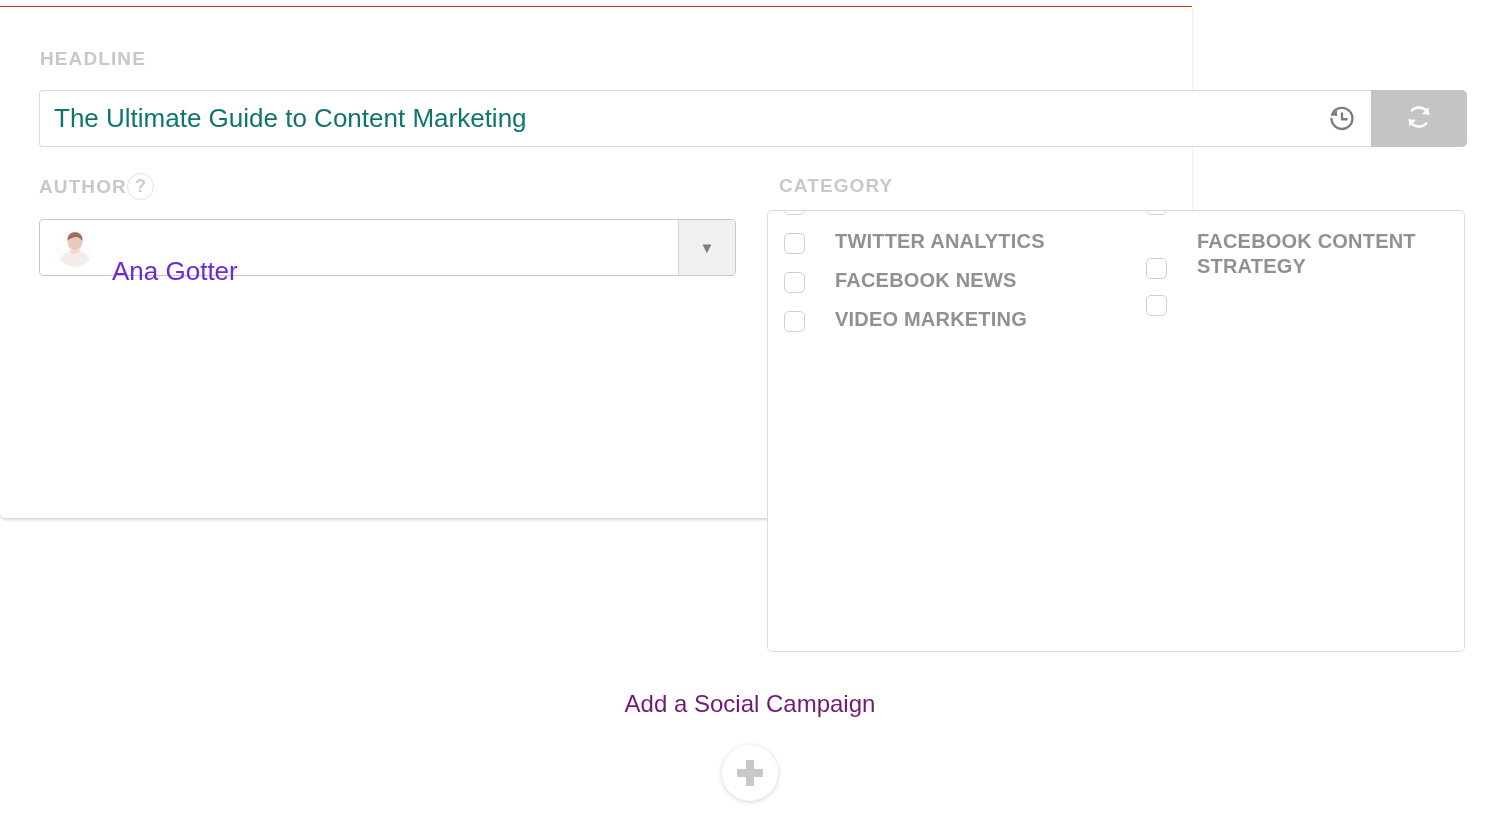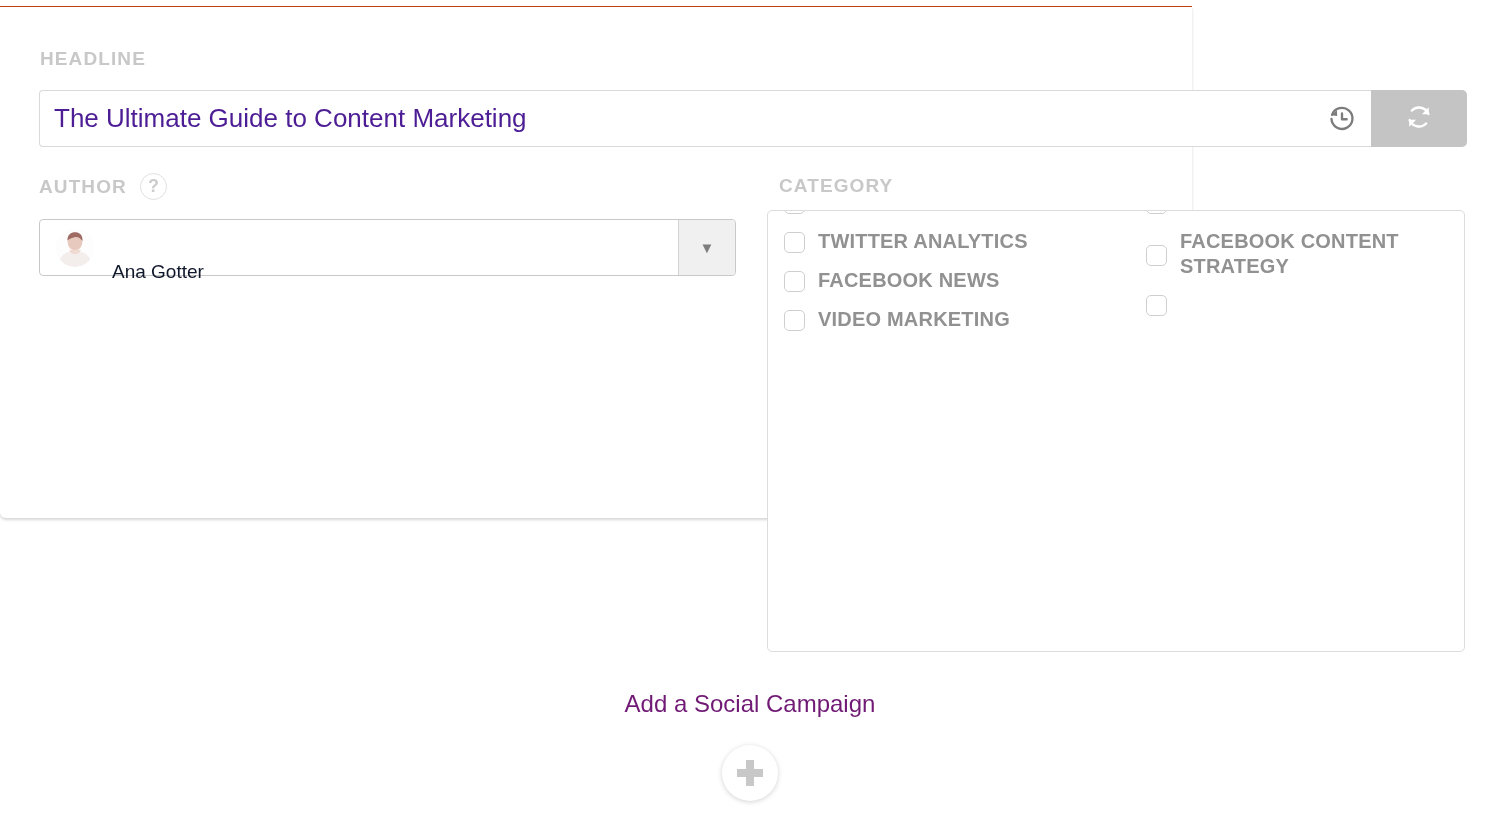--- a/index.html
+++ b/index.html
@@ -71,21 +71,21 @@
     box-sizing: border-box;
     display: flex;
     align-items: center;
   }
   .headline-input {
     border: none;
     outline: none;
     background: transparent;
     font-family: "Liberation Sans", sans-serif;
     font-size: 26px;
-    color: #4c1d95;
+    color: #0f766e;
     padding: 0 50px 0 14px;
     width: 100%;
     height: 100%;
     box-sizing: border-box;
   }
   .history-icon {
     position: absolute;
     right: 14px;
     top: 50%;
     transform: translateY(-50%);
@@ -112,21 +112,21 @@
   
   .author-block {
     position: absolute;
     left: 39px;
     top: 165px;
     width: 700px;
   }
   .author-label-row {
     display: flex;
     align-items: center;
-    gap: 13px;
+    gap: 0;
     height: 28px;
   }
   .help-icon {
     width: 27px;
     height: 27px;
     border-radius: 50%;
     border: 1px solid #e0e0e0;
     color: #cccccc;
     font-size: 18px;
     font-weight: bold;
@@ -162,22 +162,22 @@
     width: 38px;
     height: 38px;
     border-radius: 50%;
     overflow: hidden;
     flex: 0 0 auto;
     position: relative;
     background: #fbfbfb;
   }
   .avatar svg { display: block; }
   .author-name {
-    font-size: 19px;
-    color: #0f172a;
+    font-size: 26px;
+    color: #6d28d9;
     margin-left: 18px;
     white-space: nowrap;
     overflow: hidden;
     text-overflow: ellipsis;
     margin-top: 48px;
   }
   .author-caret {
     flex: 0 0 56px;
     border-left: 1px solid #d3d3d3;
     background: #f0f0f0;
@@ -220,22 +220,22 @@
     display: flex;
     gap: 0;
   }
   .cat-col {
     width: 50%;
     box-sizing: border-box;
   }
   .cat-col.right { padding-left: 26px; }
   .cat-item {
     display: flex;
-    align-items: center;
-    gap: 13px;
+    align-items: flex-end;
+    gap: 30px;
     padding: 7px 0 7px 4px;
     cursor: pointer;
   }
   .cat-checkbox {
     flex: 0 0 auto;
     width: 21px;
     height: 21px;
     border: 1px solid #cfcfcf;
     border-radius: 5px;
     background: #fff;

